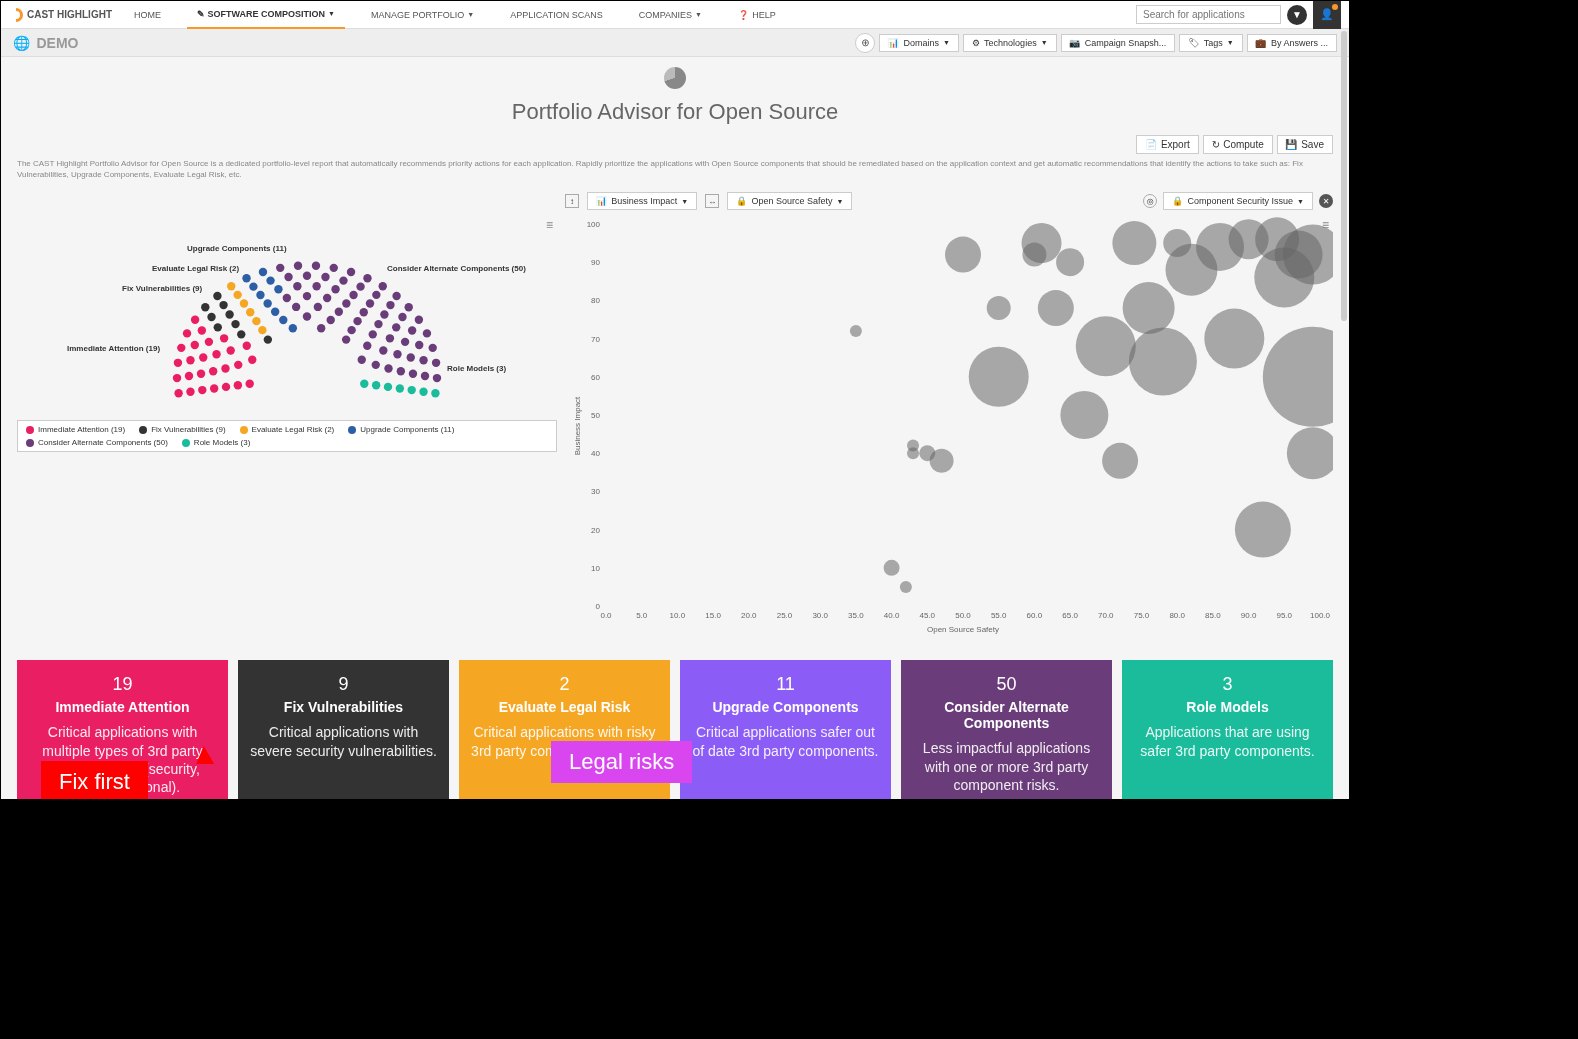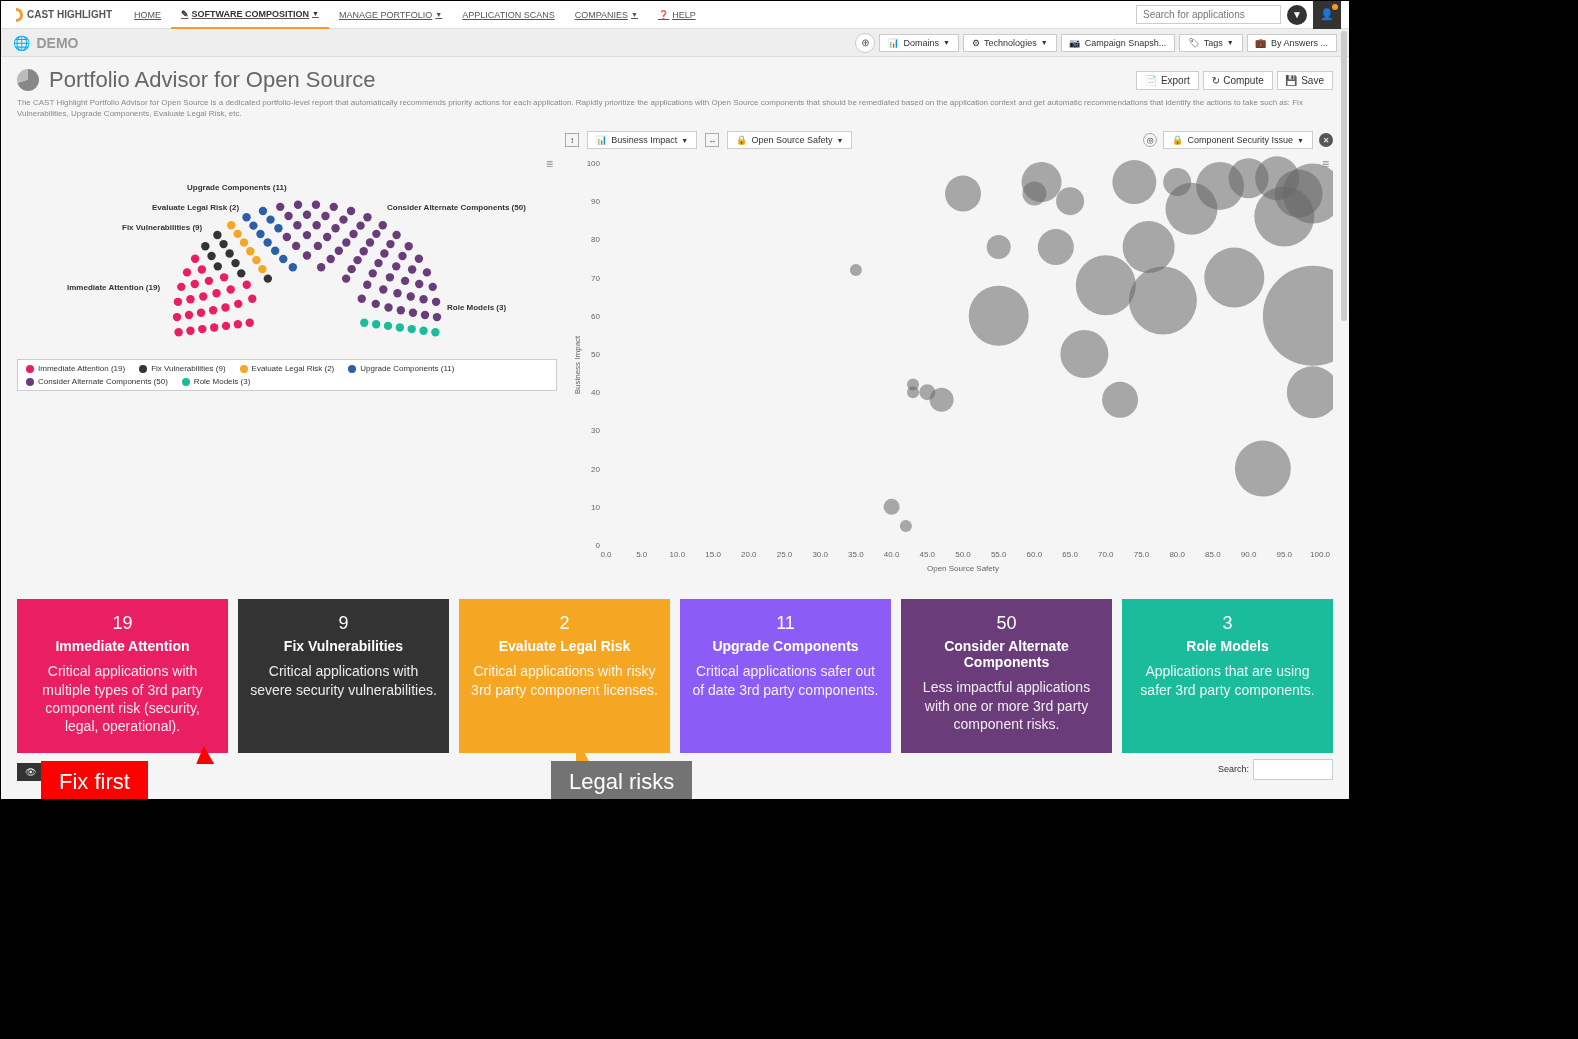--- a/index.html
+++ b/index.html
@@ -2,37 +2,37 @@
 <html><head>
 <meta charset="utf-8">
 <style>
 * { box-sizing: border-box; margin: 0; padding: 0; }
 body { font-family: Arial, Helvetica, sans-serif; font-size: 11px; background: #000; color: #333; width: 1578px; }
 .app-window { background: #f5f5f5; border: 1px solid #000; width: 1350px; height: 800px; overflow: hidden; margin: 0; position: relative; }
 .topbar { background: #fff; height: 28px; display: flex; align-items: center; border-bottom: 1px solid #ddd; padding: 0 8px; }
 .logo { display: flex; align-items: center; font-weight: bold; font-size: 10px; color: #555; margin-right: 12px; }
 .logo .arc { width: 14px; height: 14px; margin-right: 4px; display: inline-block; background: conic-gradient(#f89828 0 180deg, transparent 180deg); border-radius: 50%; position: relative; }
 .logo .arc::after { content:''; position:absolute; inset:3px; background:#fff; border-radius: 50%; }
-.nav { display: flex; align-items: center; gap: 0; font-size: 9px; color: #555; text-decoration: underline; }
+.nav { display: flex; align-items: center; gap: 16px; font-size: 9px; color: #555; }
 .nav-item { padding: 8px 10px; cursor: pointer; display:flex; align-items:center; gap:3px; }
 .nav-item.active { border-bottom: 2px solid #f89828; color:#333; font-weight:bold; }
 .caret { font-size: 7px; }
 .topbar-right { margin-left: auto; display: flex; align-items: center; gap: 6px; }
 .search-box { border: 1px solid #ccc; padding: 3px 6px; font-size: 10px; width: 145px; background:#fff; }
 .icon-circle { width: 20px; height: 20px; border-radius: 50%; background: #333; color: #fff; display: flex; align-items: center; justify-content: center; font-size: 10px; cursor:pointer; }
 .user-box { width: 28px; height: 28px; background: #333; color: #fff; display: flex; align-items: center; justify-content: center; position:relative; cursor:pointer; }
 .user-box .dot { position:absolute; top:3px; right:3px; width:6px; height:6px; background:#f89828; border-radius:50%; }
 
 .demo-bar { background: #eee; height: 28px; display: flex; align-items: center; padding: 0 12px; border-bottom: 1px solid #ddd; }
 .demo-label { color: #999; font-weight: bold; font-size: 14px; display:flex; align-items:center; gap:6px; }
 .demo-right { margin-left: auto; display: flex; gap: 4px; align-items: center; }
 .dd-btn { background: #fff; border: 1px solid #ccc; padding: 3px 8px; font-size: 9px; display:flex; align-items:center; gap:4px; cursor:pointer; }
 
 .page { padding: 10px 16px; overflow-y: auto; height: calc(100% - 56px); }
-.page-head { display: flex; align-items: center; gap: 10px; }
+.page-head { display: flex; align-items: center; gap: 10px; flex-direction: column; }
 .page-title { font-size: 22px; font-weight: 300; color: #666; }
 .page-actions { margin-left: auto; display: flex; gap: 4px; }
 .act-btn { border:1px solid #ccc; background:#fff; padding:3px 8px; font-size:10px; cursor:pointer; display:flex; align-items:center; gap:3px; }
 .page-desc { font-size: 8px; color: #888; margin-top: 4px; line-height: 1.4; }
 
 .controls-row { display: flex; gap: 8px; margin: 12px 0 6px; align-items: center; }
 .axis-btn { background:#fff; border:1px solid #ccc; padding:3px 8px; font-size:9px; display:flex; align-items:center; gap:4px; cursor:pointer; }
 .axis-icon { width:14px; height:14px; border:1px solid #aaa; display:flex; align-items:center; justify-content:center; font-size:8px; }
 
 .charts-row { display: flex; gap: 10px; }
@@ -64,21 +64,21 @@
 .c-purple { background:#6a3d7a; }
 .c-teal { background:#1abc9c; }
 
 .see-apps { background:#333; color:#fff; border:none; padding:4px 8px; font-size:9px; margin-top:6px; cursor:pointer; display:flex; align-items:center; gap:4px; }
 .search-label { font-size:9px; margin-left:auto; display:flex; align-items:center; gap:4px; }
 .search-small { border:1px solid #ccc; padding:2px 4px; width:80px; }
 .bottom-row { display:flex; align-items:center; margin-top:4px; }
 
 .annotation { position:absolute; padding:8px 18px; font-size:22px; color:#fff; font-family: 'Segoe UI', sans-serif; font-weight:300; }
 .anno-red { background:#f00; left:40px; top:760px; }
-.anno-yellow{ background:#737373; left:550px; top:760px; }
+.anno-yellow{ background:#d946ef; left:550px; top:740px; }
 .leader { position:absolute; width:0; height:0; }
 .leader-red { left:190px; top:745px; border-left:18px solid transparent; border-right:0 solid transparent; border-bottom:18px solid #f00; transform: skewX(30deg);}
 .leader-yel { left:575px; top:736px; border-left:0 solid transparent; border-right:14px solid transparent; border-bottom:26px solid #f5a623; }
 
 .pie-icon { width:22px; height:22px; border-radius:50%; background: conic-gradient(#888 0 70%, #bbb 70% 100%); flex-shrink:0; }
 .scroll-stub { position:absolute; right:2px; top:30px; width:6px; height:290px; background:#ccc; border-radius:3px; }
 </style>
 </head>
 <body>
 

